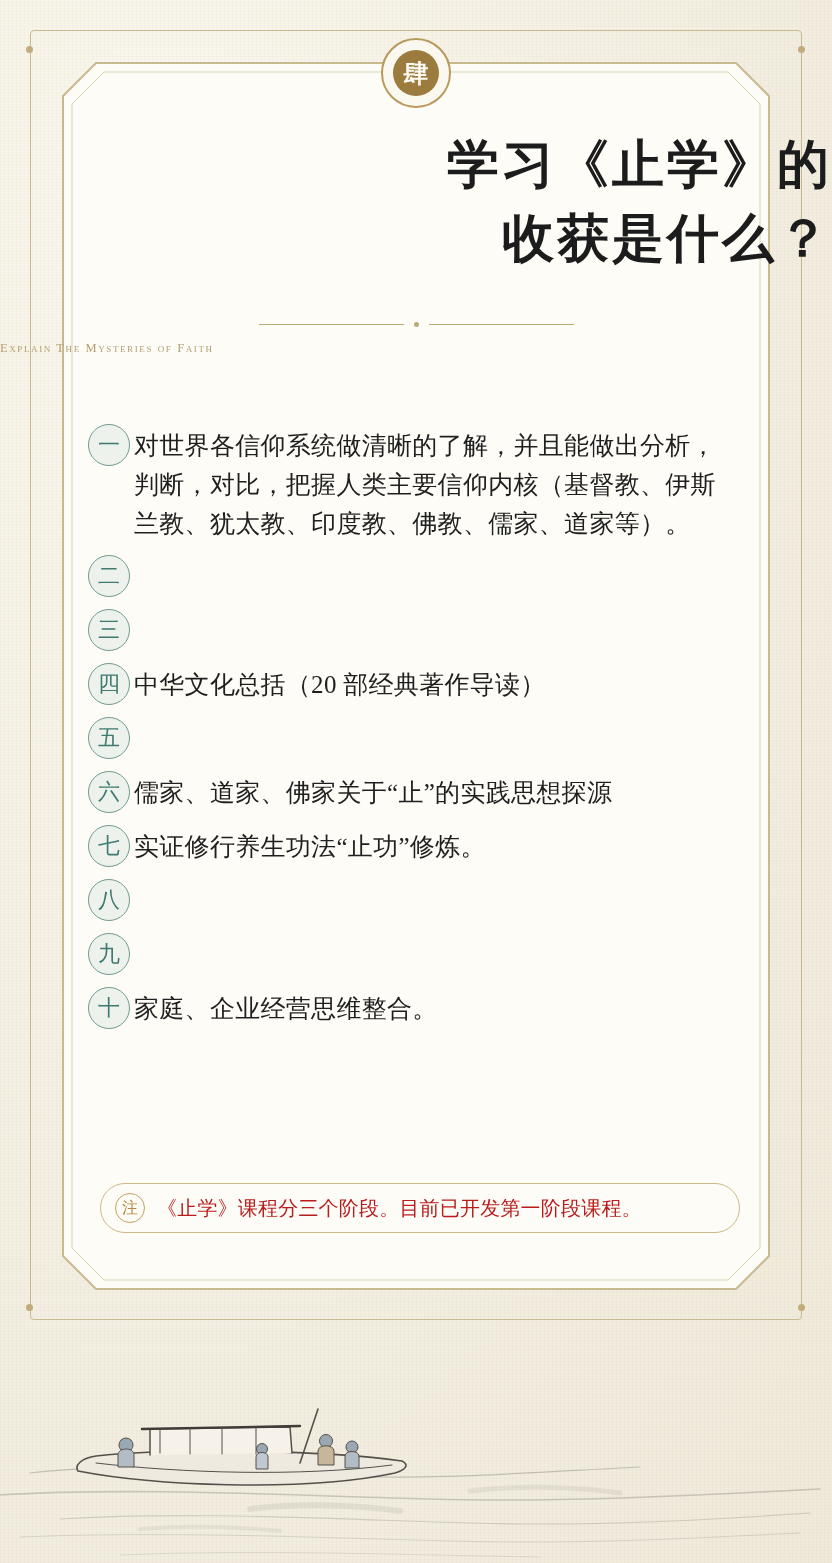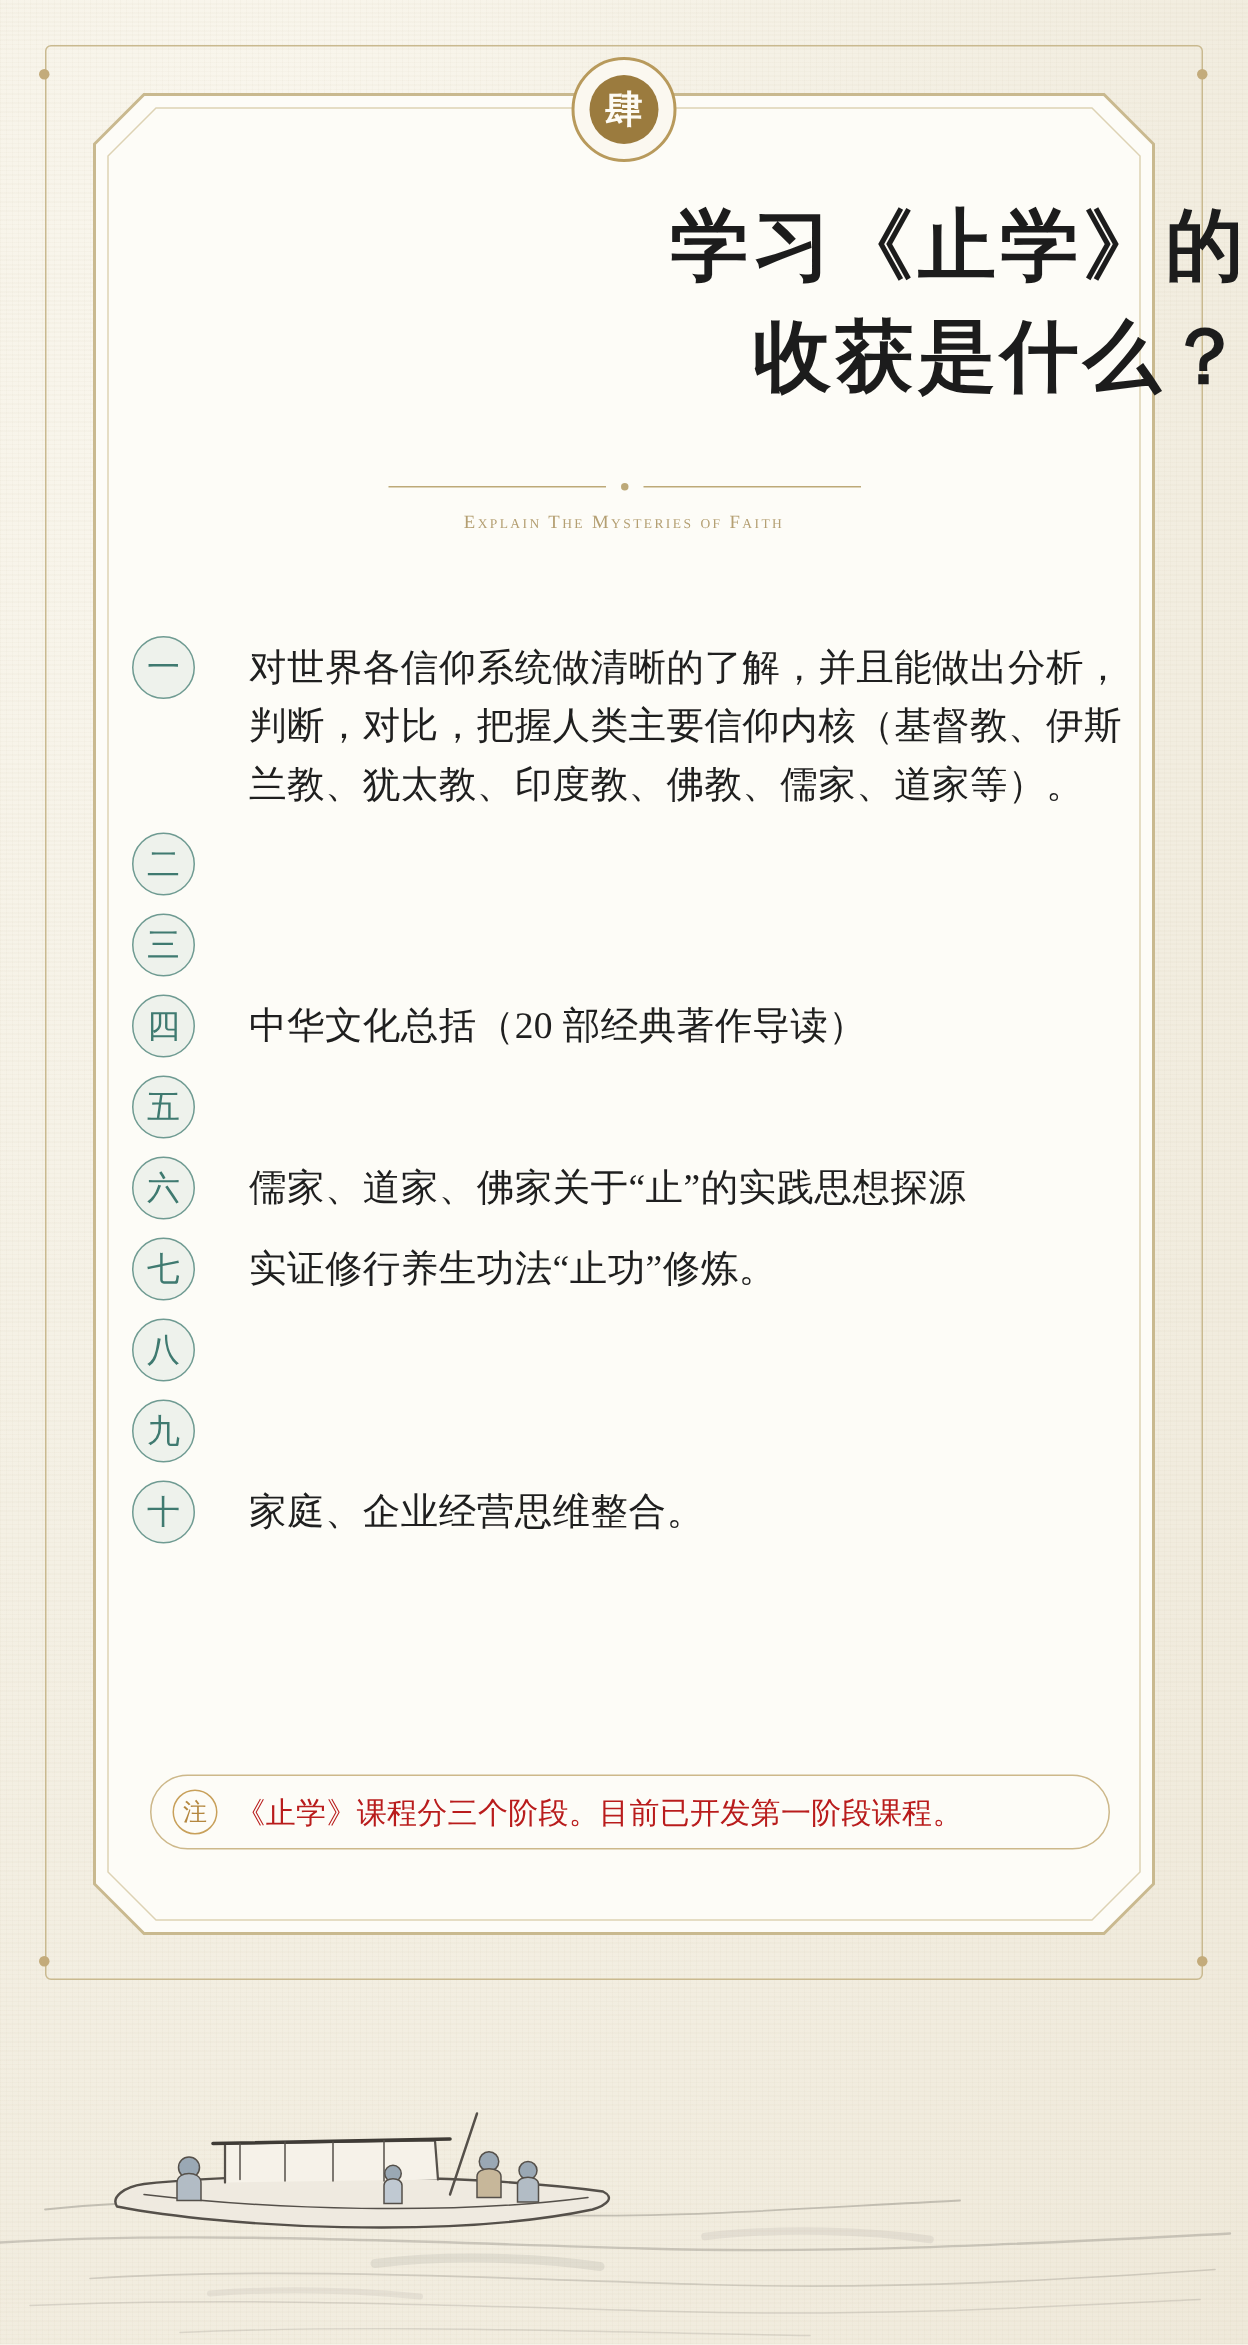--- a/index.html
+++ b/index.html
@@ -135,21 +135,21 @@
     width: 5px;
     height: 5px;
     border-radius: 50%;
     background: #bda978;
   }
   .subtitle-en {
     position: absolute;
     left: 0;
     top: 341px;
     width: 832px;
-    text-align: center;
+    text-align: left;
     font-size: 12.5px;
     letter-spacing: 1.6px;
     color: #b49f72;
     font-variant: small-caps;
     font-family: "Liberation Serif", "DejaVu Serif", serif;
   }
 
   
   .list {
     position: absolute;
@@ -171,21 +171,21 @@
     color: #3f7a70;
     display: flex;
     align-items: center;
     justify-content: center;
     font-size: 22px;
     line-height: 1;
     box-sizing: border-box;
     background: rgba(111,155,146,0.10);
   }
   .txt {
-    margin-left: 36px;
+    margin-left: 4px;
     font-size: 25px;
     line-height: 1.55;
     color: #1f1f1f;
     letter-spacing: 0.3px;
     padding-top: 3px;
     max-width: 600px;
   }
   .row.first .txt { max-width: 598px; }
 
   

